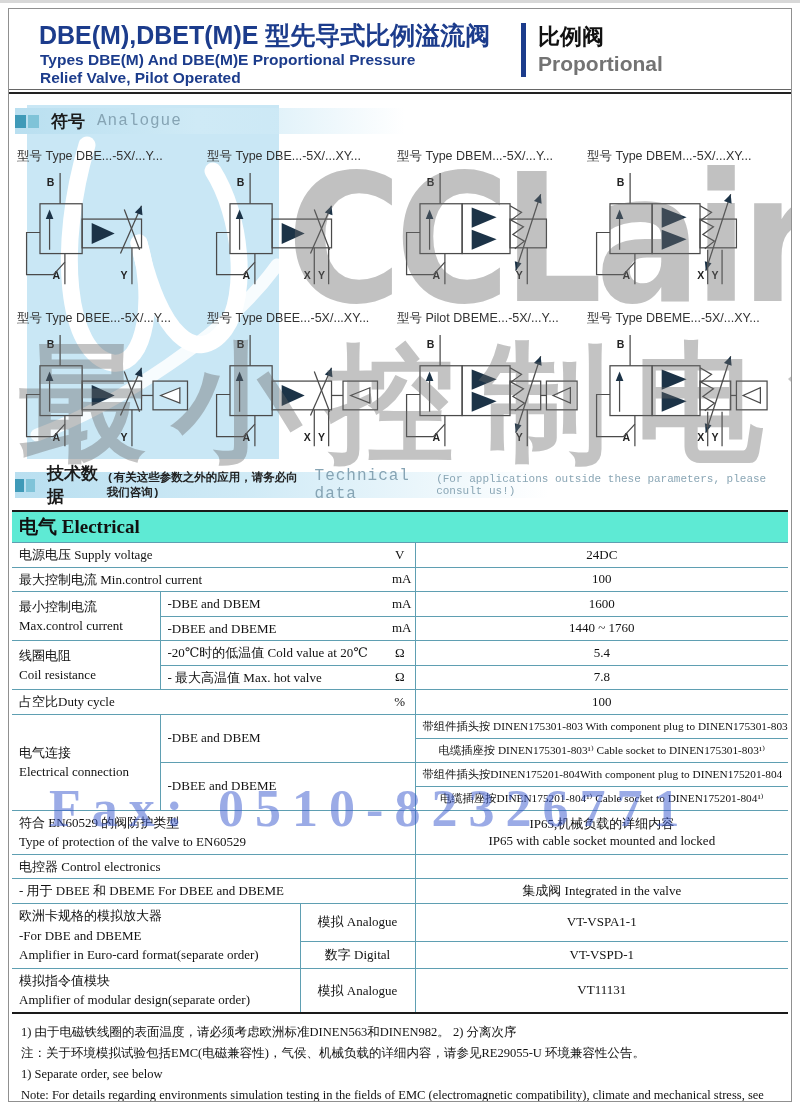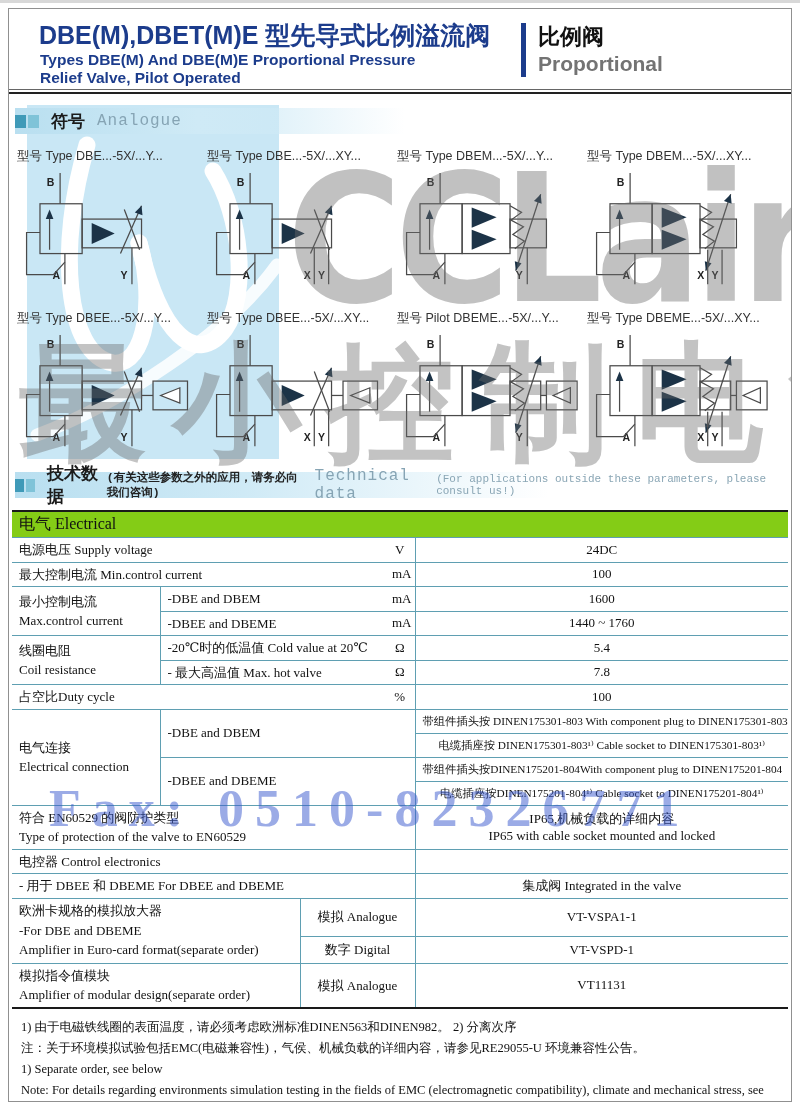--- a/index.html
+++ b/index.html
@@ -38,21 +38,21 @@
   .sym-art .ln{stroke:#4a4a4a;stroke-width:1.3;fill:none;}
   .sym-art .f{fill:#1c3347;stroke:none;}
   .sym-art .open{fill:#fff;stroke:#4a4a4a;stroke-width:1.3;}
   .sym-art text{font-size:11px;font-family:"Liberation Sans",sans-serif;fill:#222;font-weight:bold;}
 
   
   table.tech{position:relative;z-index:1;border-collapse:collapse;table-layout:fixed;width:776px;
              margin:12px 0 0 3px;border-top:2px solid #1a1a1a;border-bottom:2px solid #1a1a1a;
              font-family:"Liberation Serif","DejaVu Serif",serif;font-size:13px;color:#111;}
   table.tech td{border-bottom:1px solid #5f9fb2;padding:2px 7px;vertical-align:middle;}
-  td.sec{background:#84cc16;font-size:16px;padding-left:10px;}
+  td.sec{background:#5eead4;font-size:19px;padding-left:10px;font-weight:bold;}
   td.lab{text-align:left;line-height:1.5;}
   td.unit{text-align:center;padding:2px 1px;}
   td.val{text-align:center;}
   td.bl{border-left:1px solid #5f9fb2;}
   td.ctr{text-align:center;}
   td.small{font-size:11.3px;white-space:nowrap;overflow:hidden;}
 
   
   .notes{position:relative;z-index:1;margin:8px 10px 0 12px;
          font-family:"Liberation Serif","DejaVu Serif",serif;font-size:12.5px;color:#111;line-height:21px;}

